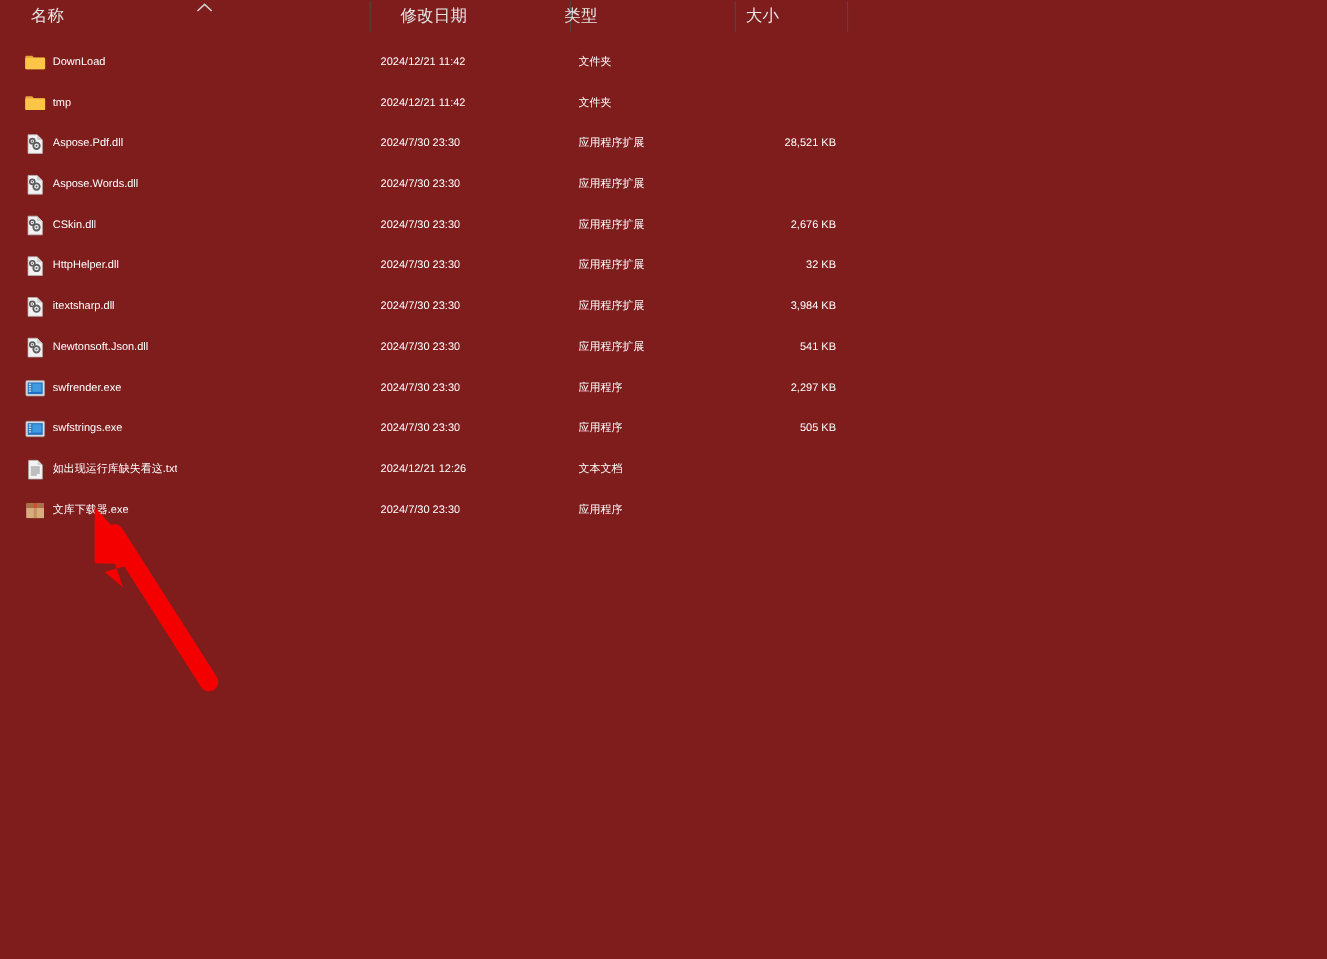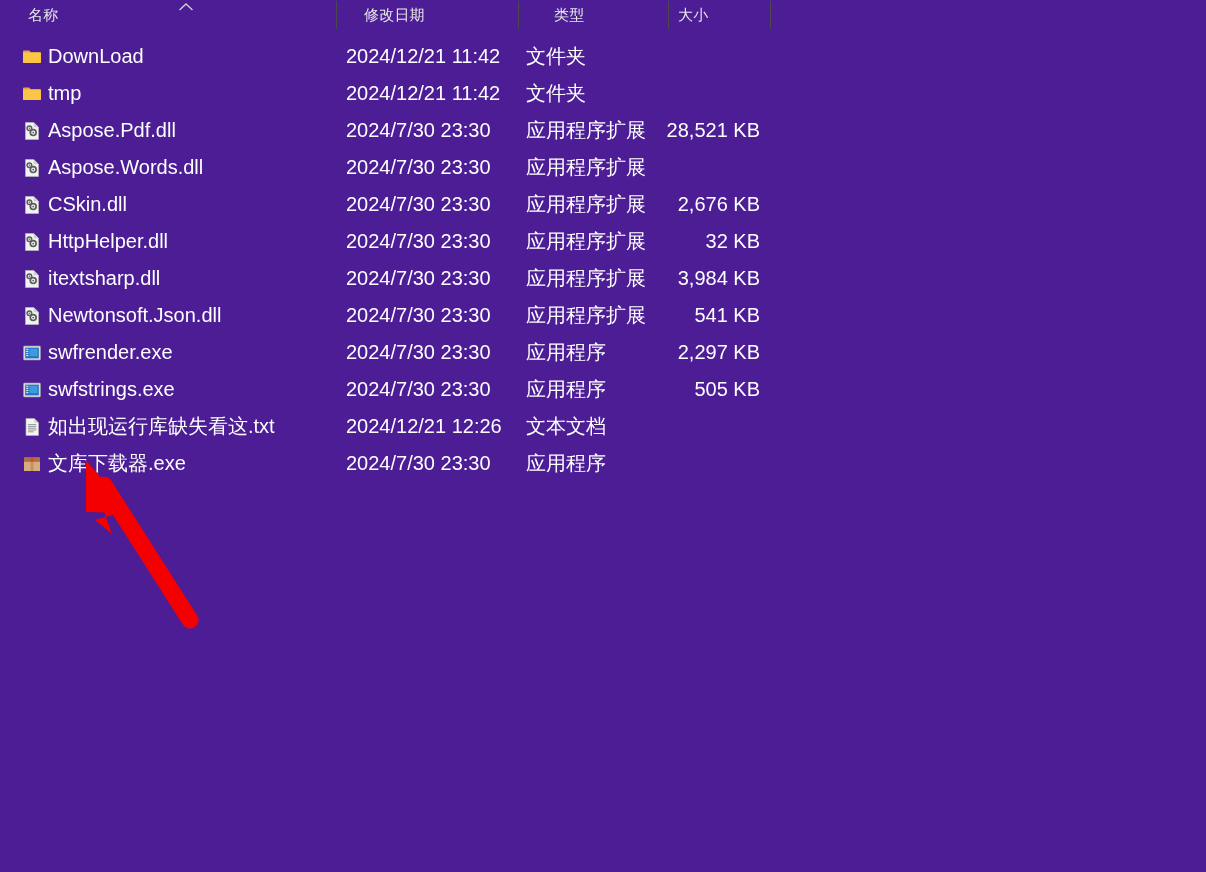--- a/index.html
+++ b/index.html
@@ -16,21 +16,21 @@
     position: relative;
     -webkit-font-smoothing: antialiased;
   }
 
   
   #explorer {
     position: absolute;
     left: 0; top: 0;
     width: 1206px;
     height: 872px;
-    background: #4c1d95;
+    background: #7f1d1d;
     overflow: hidden;
   }
 
   
   #col-header {
     position: relative;
     height: 30px;
     width: 100%;
   }
   .col-head {
@@ -69,21 +69,21 @@
   }
   .file-row {
     position: relative;
     height: 37px;
   }
   .cell {
     position: absolute;
     top: 0;
     height: 37px;
     line-height: 37px;
-    font-size: 20px;
+    font-size: 10px;
     color: #ffffff;
     white-space: nowrap;
     overflow: hidden;
   }
   .cell-name  { left: 48px;  max-width: 280px; }
   .cell-date  { left: 346px; }
   .cell-type  { left: 526px; }
   .cell-size  { left: 600px; width: 160px; text-align: right; }
 
   .icon-wrap {
@@ -118,21 +118,21 @@
         <path d="M1.5 8 L8 2 L14.5 8" fill="none" stroke="#cfcfcf" stroke-width="1.4"></path>
       </svg>
     </div>
 
     <div class="col-sep" style="left:336px;"></div>
 
     <div class="col-head" style="left:364px;">修改日期</div>
 
     <div class="col-sep" style="left:518px;"></div>
 
-    <div class="col-head" style="left:554px;">类型</div>
+    <div class="col-head" style="left:513px;">类型</div>
 
     <div class="col-sep" style="left:668px;"></div>
 
     <div class="col-head" style="left:678px;">大小</div>
 
     <div class="col-sep" style="left:770px;"></div>
   </div>
 
   <div id="file-list">
       <div class="file-row">

